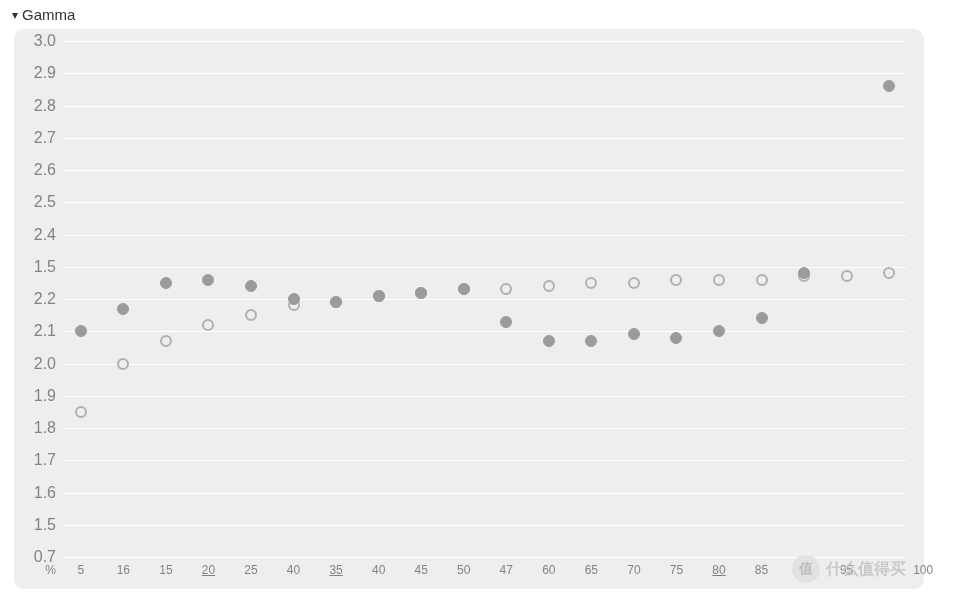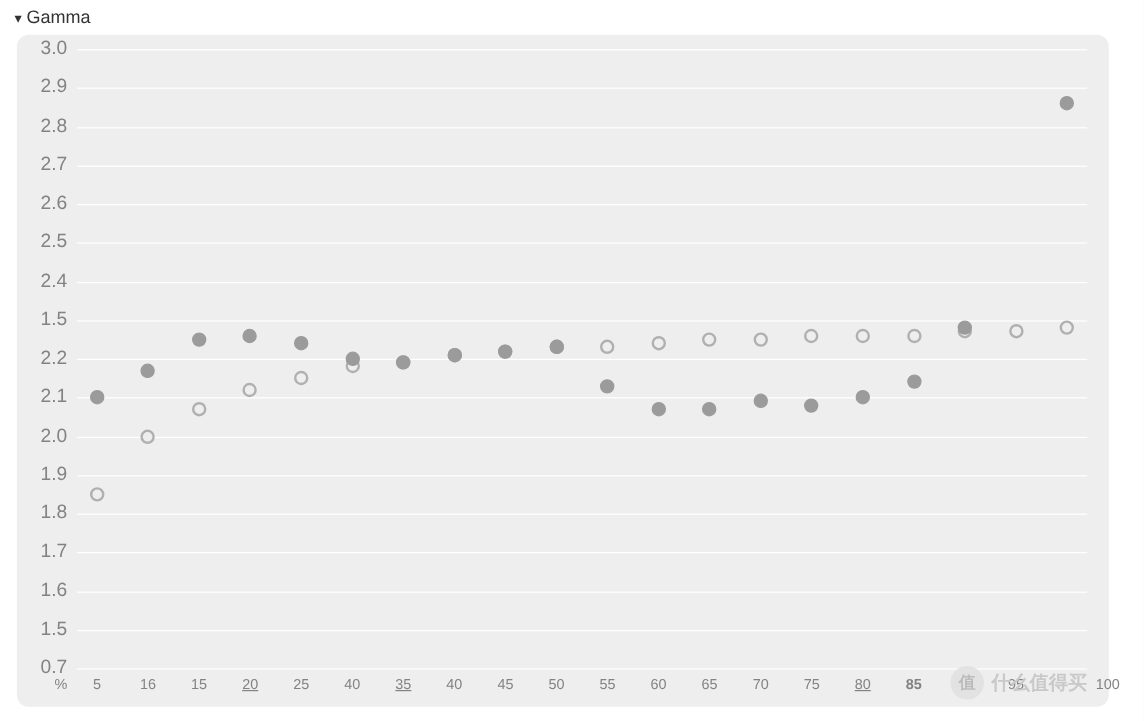--- a/index.html
+++ b/index.html
@@ -176,27 +176,27 @@
         <span class="x-tick" style="left: 2%;">5</span>
         <span class="x-tick" style="left: 7.05263%;">16</span>
         <span class="x-tick" style="left: 12.1053%;">15</span>
         <span class="x-tick" style="left: 17.1579%; text-decoration: underline;">20</span>
         <span class="x-tick" style="left: 22.2105%;">25</span>
         <span class="x-tick" style="left: 27.2632%;">40</span>
         <span class="x-tick" style="left: 32.3158%; text-decoration: underline;">35</span>
         <span class="x-tick" style="left: 37.3684%;">40</span>
         <span class="x-tick" style="left: 42.4211%;">45</span>
         <span class="x-tick" style="left: 47.4737%;">50</span>
-        <span class="x-tick" style="left: 52.5263%;">55</span>
+        <span class="x-tick" style="left: 52.5263%;">47</span>
         <span class="x-tick" style="left: 57.5789%;">60</span>
         <span class="x-tick" style="left: 62.6316%;">65</span>
         <span class="x-tick" style="left: 67.6842%;">70</span>
         <span class="x-tick" style="left: 72.7368%;">75</span>
         <span class="x-tick" style="left: 77.7895%; text-decoration: underline;">80</span>
-        <span class="x-tick" style="left: 82.8421%; font-weight: bold;">85</span>
+        <span class="x-tick" style="left: 82.8421%;">85</span>
         <span class="x-tick" style="left: 87.8947%;">90</span>
         <span class="x-tick" style="left: 92.9474%;">95</span>
         <span class="x-tick" style="left: 98%; margin-left: 34px;">100</span>
         <div class="dot series-a" style="left: 2%; top: 56.25%; z-index: 2;"></div>
         <div class="dot series-a" style="left: 7.05263%; top: 51.875%; z-index: 2;"></div>
         <div class="dot series-a" style="left: 12.1053%; top: 46.875%; z-index: 2;"></div>
         <div class="dot series-a" style="left: 17.1579%; top: 46.25%; z-index: 2;"></div>
         <div class="dot series-a" style="left: 22.2105%; top: 47.5%; z-index: 2;"></div>
         <div class="dot series-a" style="left: 27.2632%; top: 50%; z-index: 2;"></div>
         <div class="dot series-a" style="left: 32.3158%; top: 50.625%; z-index: 2;"></div>

